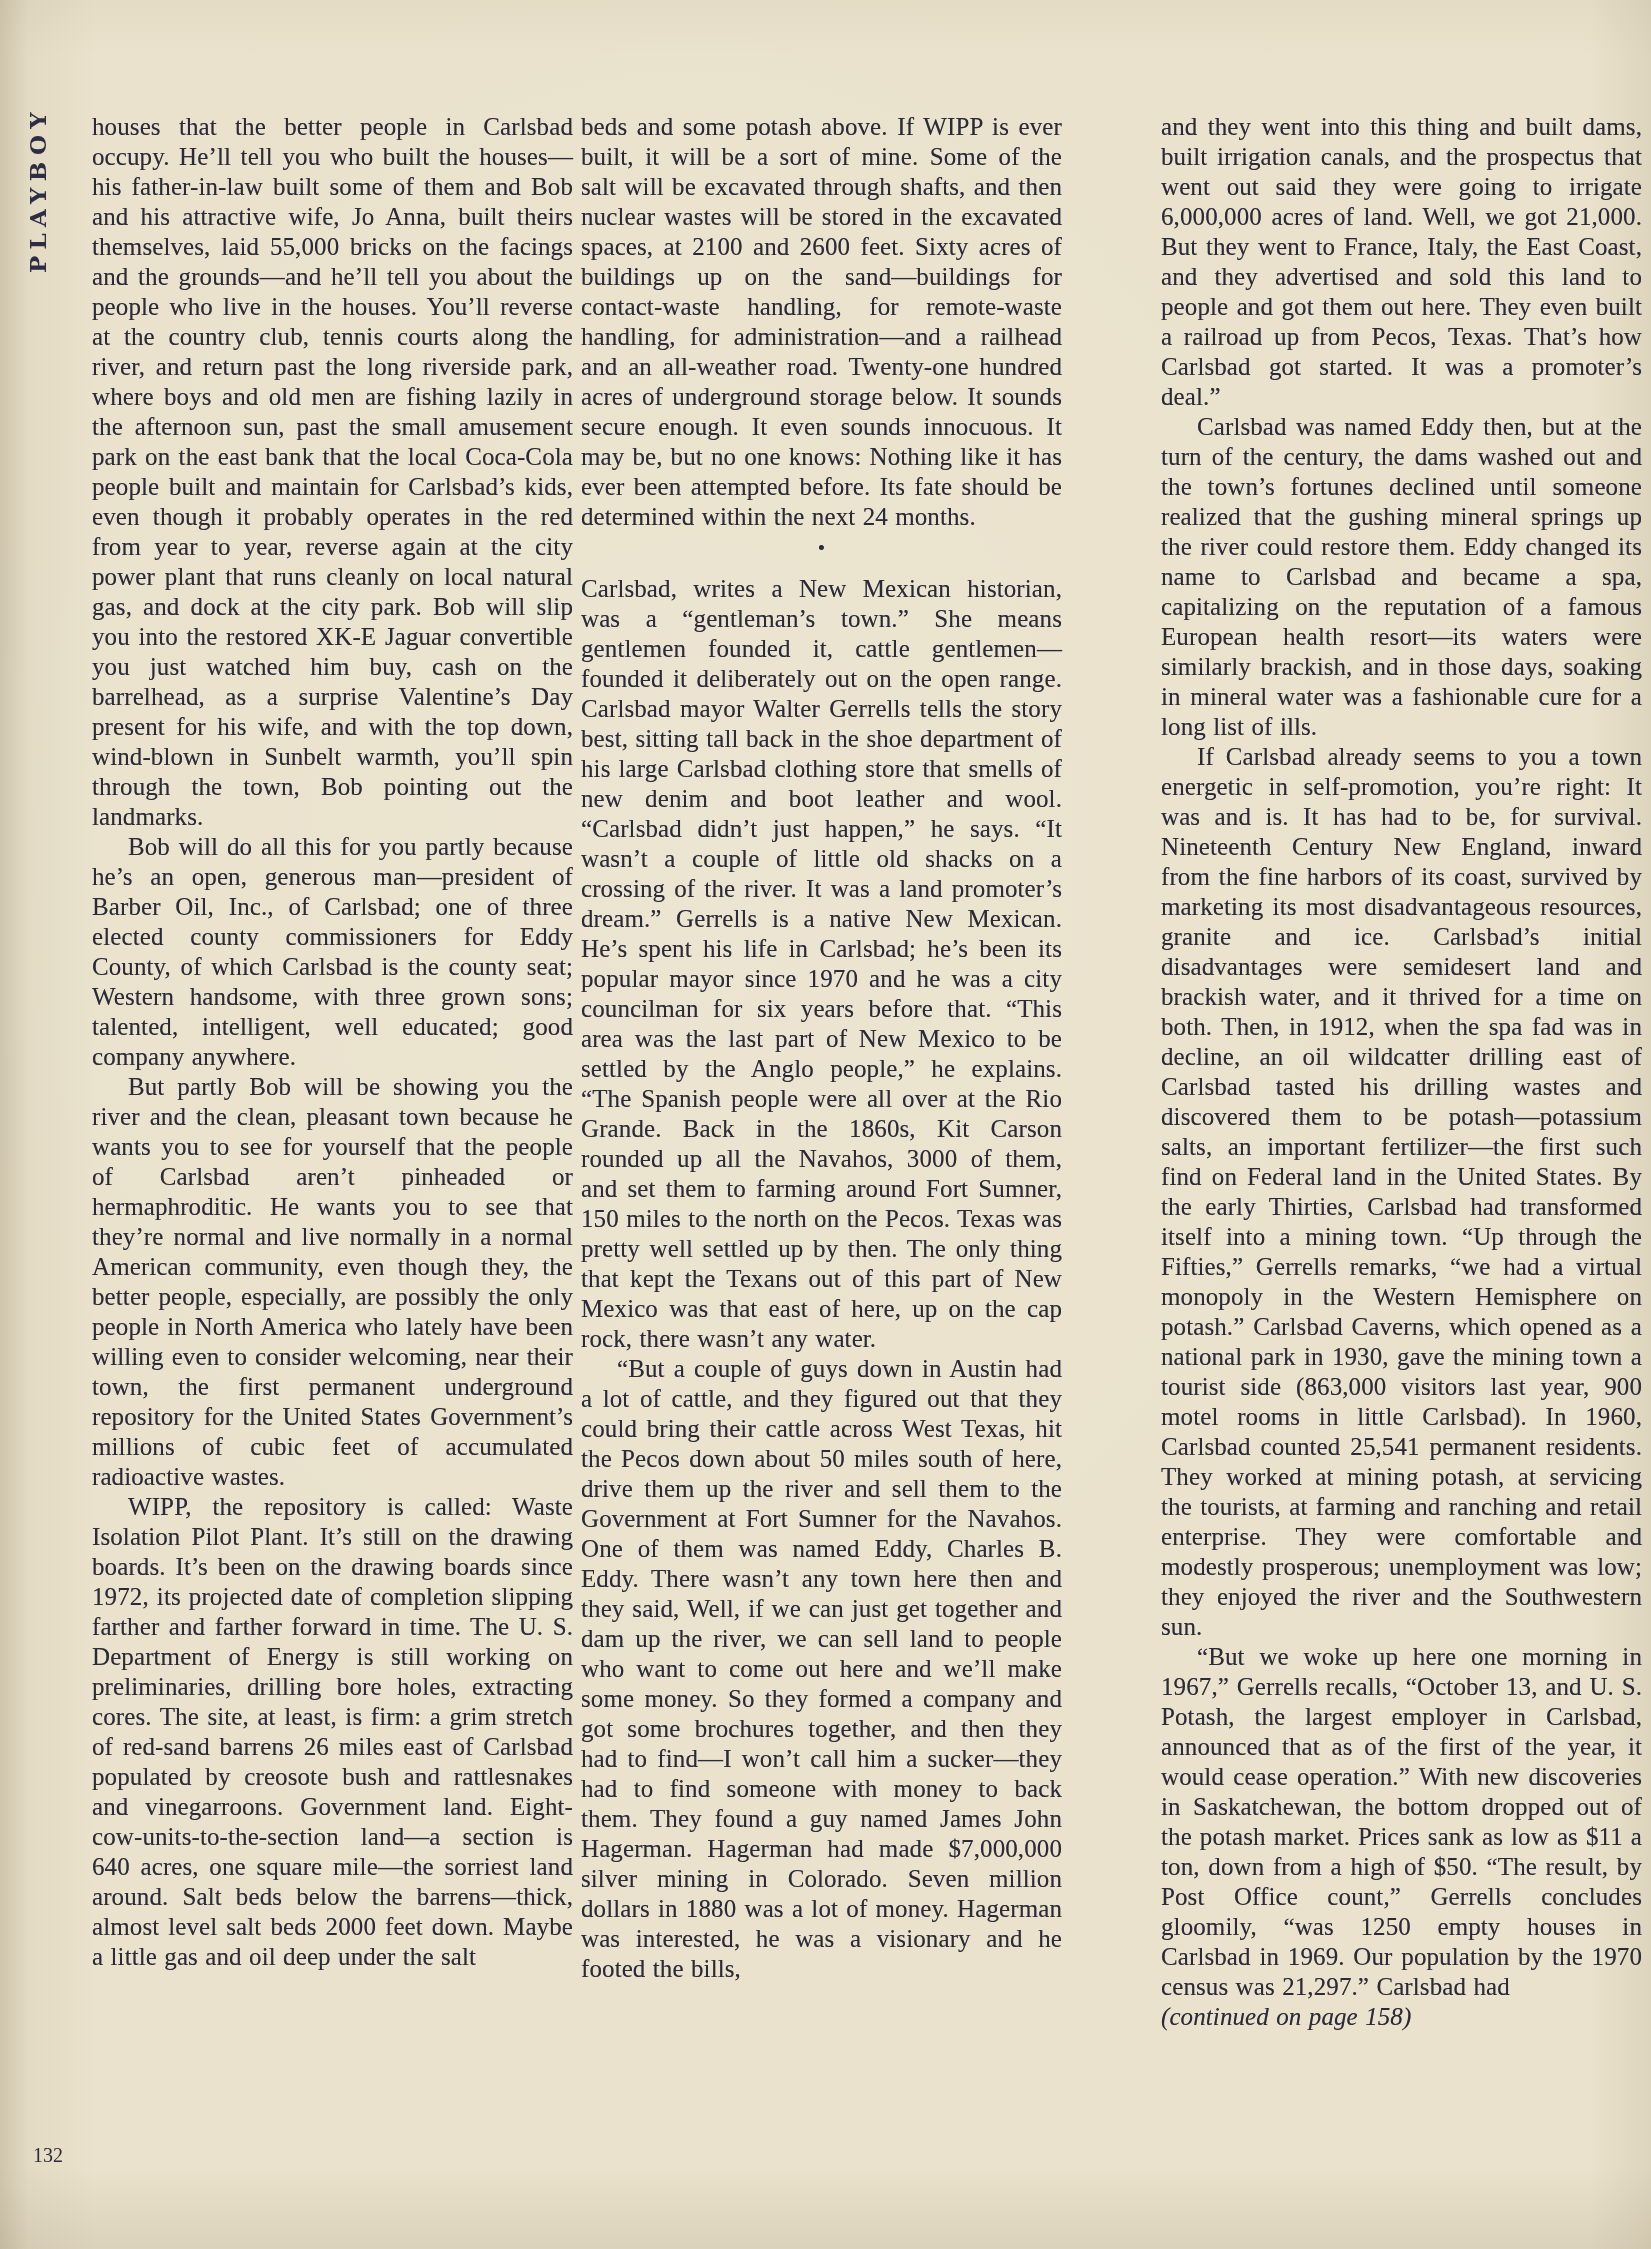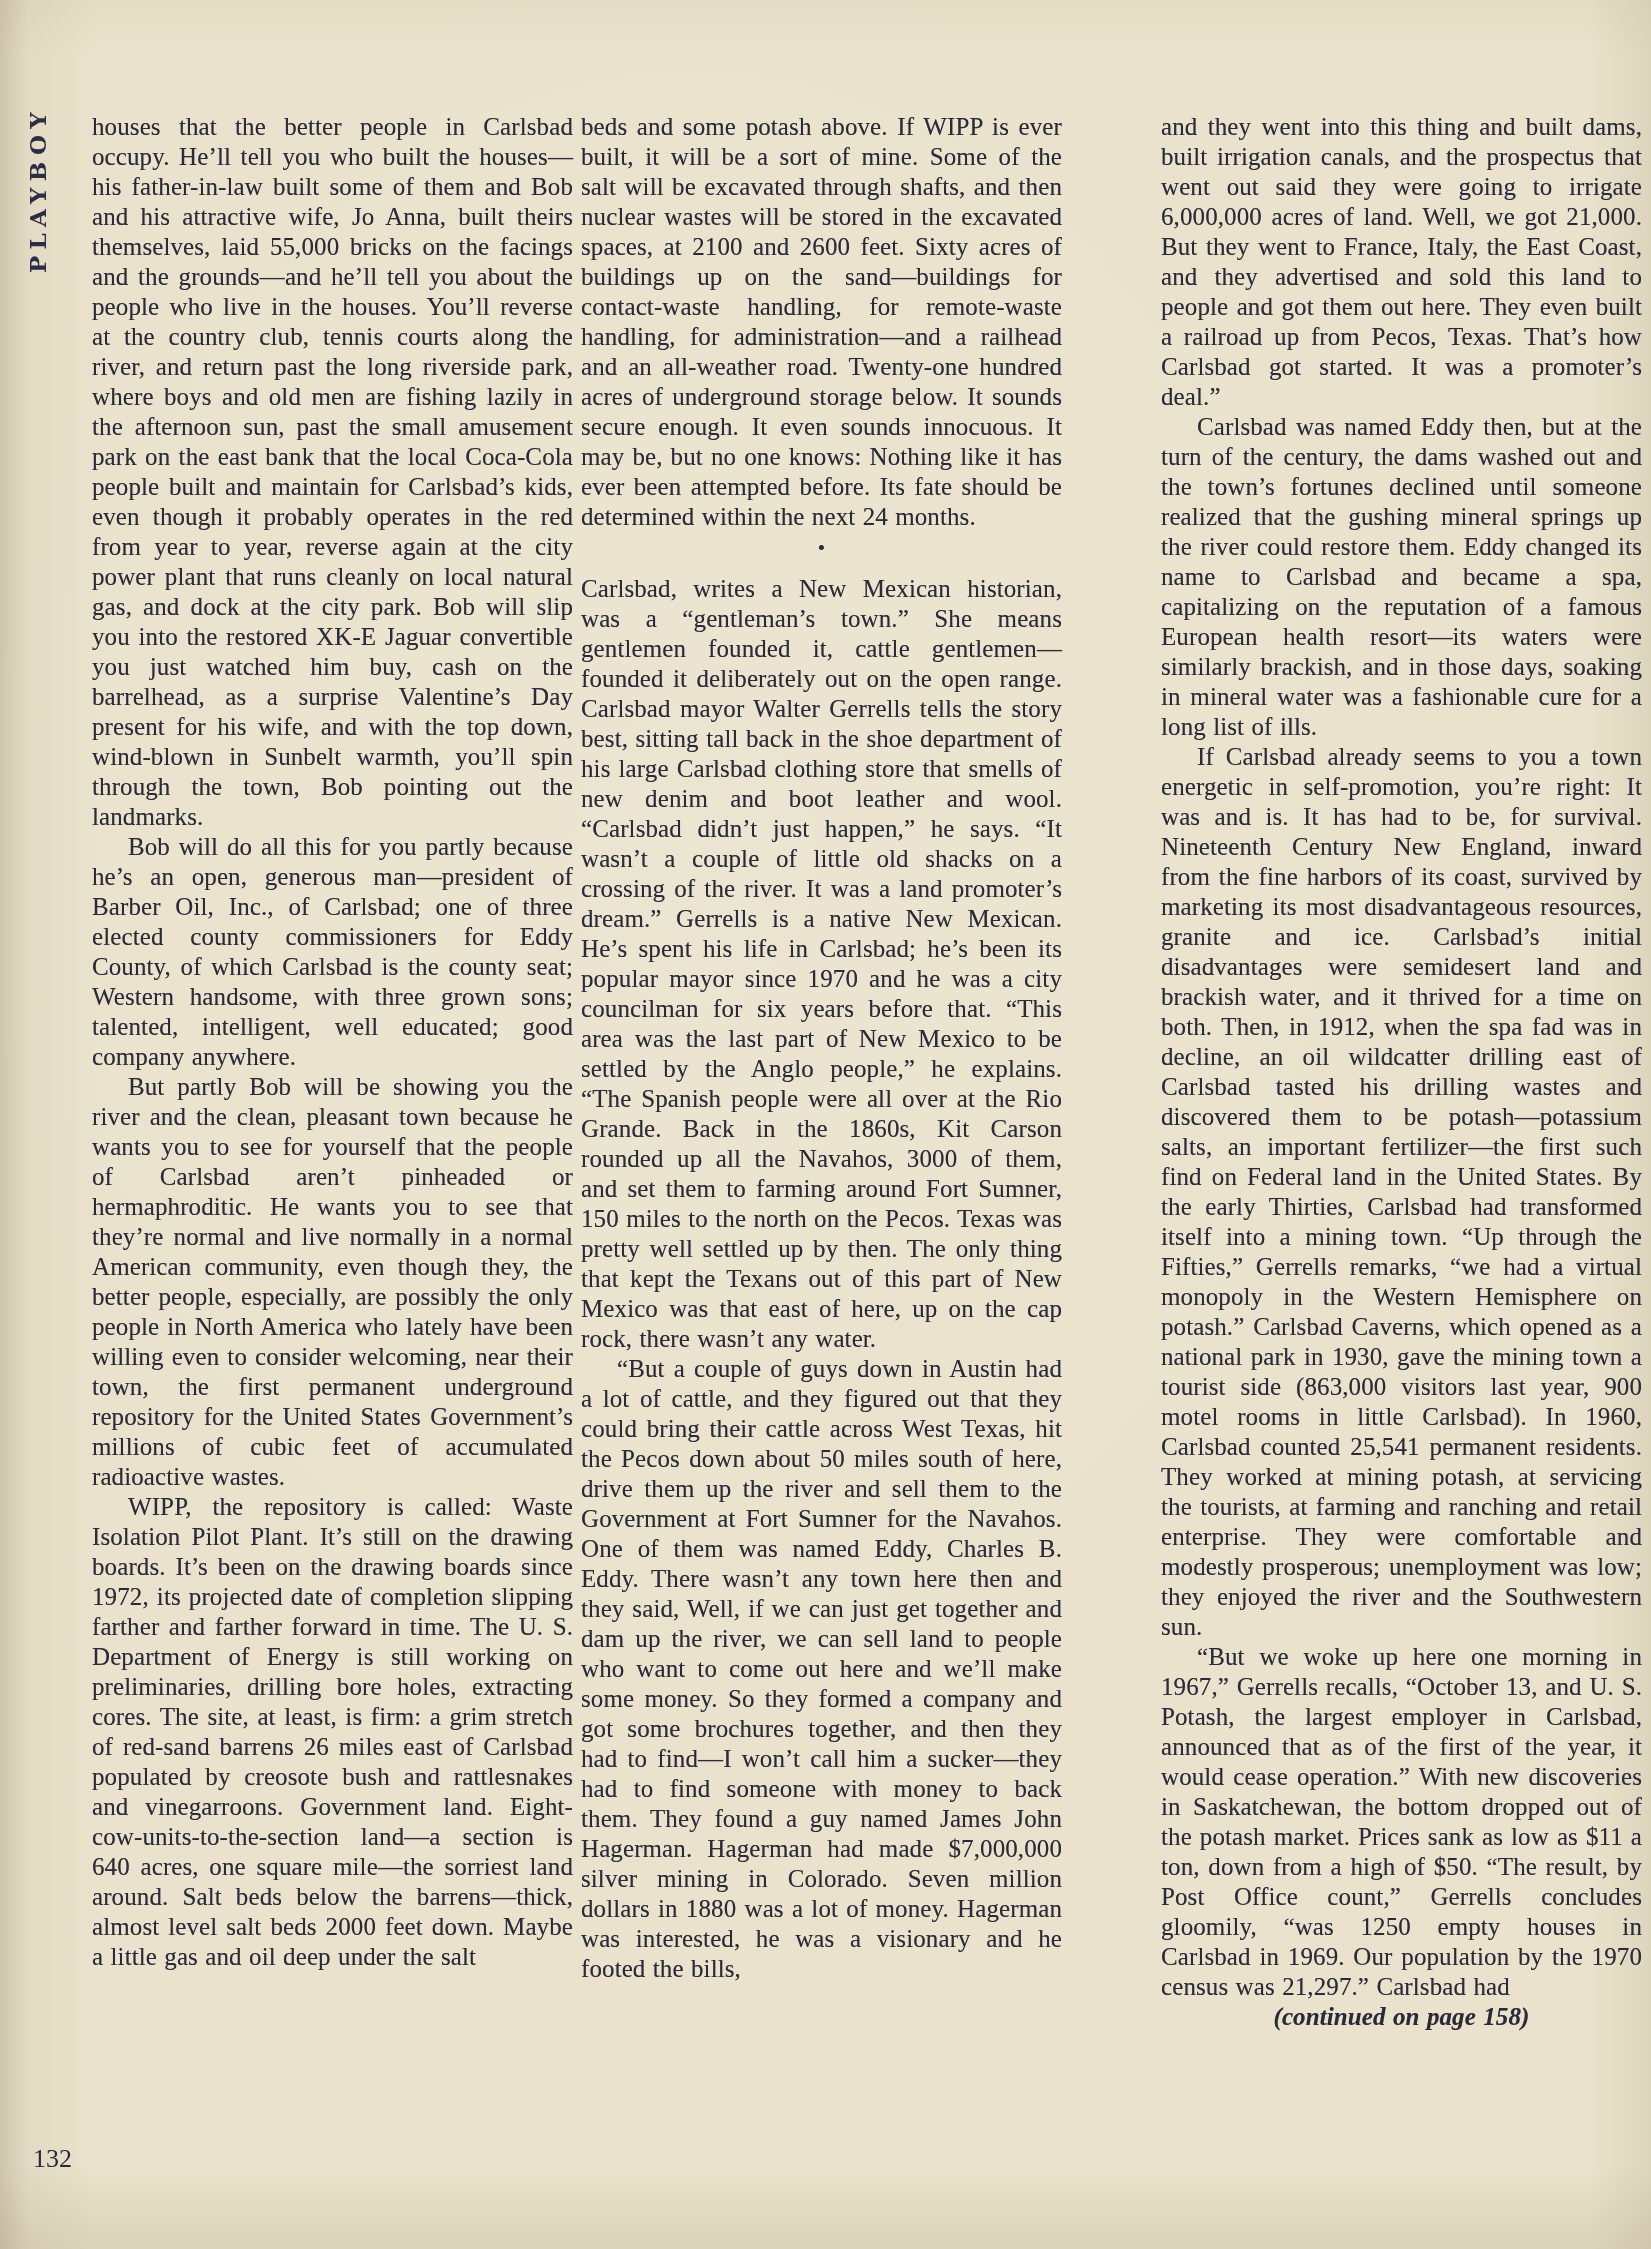--- a/index.html
+++ b/index.html
@@ -31,21 +31,21 @@
     font-family: "DejaVu Serif", serif;
     font-weight: 700;
     font-size: 23px;
     letter-spacing: 6.3px;
     color: #2d2d44;
   }
   .pageno {
     position: absolute;
     left: 33px;
     top: 2144px;
-    font-size: 26px;
+    font-size: 20px;
     color: #2a2a38;
   }
   .col {
     position: absolute;
     top: 104px;
     width: 481px;
     text-align: justify;
     font-size: 25px;
     line-height: 30px;
     letter-spacing: 0.1px;
@@ -67,24 +67,23 @@
   .sep {
     text-align: center;
     font-size: 21px;
     line-height: 30px;
     height: 33px;
     padding-top: 1.4px;
     text-indent: 0;
     color: #2a2a38;
   }
   .continued {
-    text-align: center;
+    text-align: left;
     font-style: italic;
     line-height: 30px;
-    font-weight: bold;
   }
 </style>
 </head>
 <body>
 
 <div class="page">
 
   <div class="spine">PLAYBOY</div>
 
   <div class="pageno">132</div>

